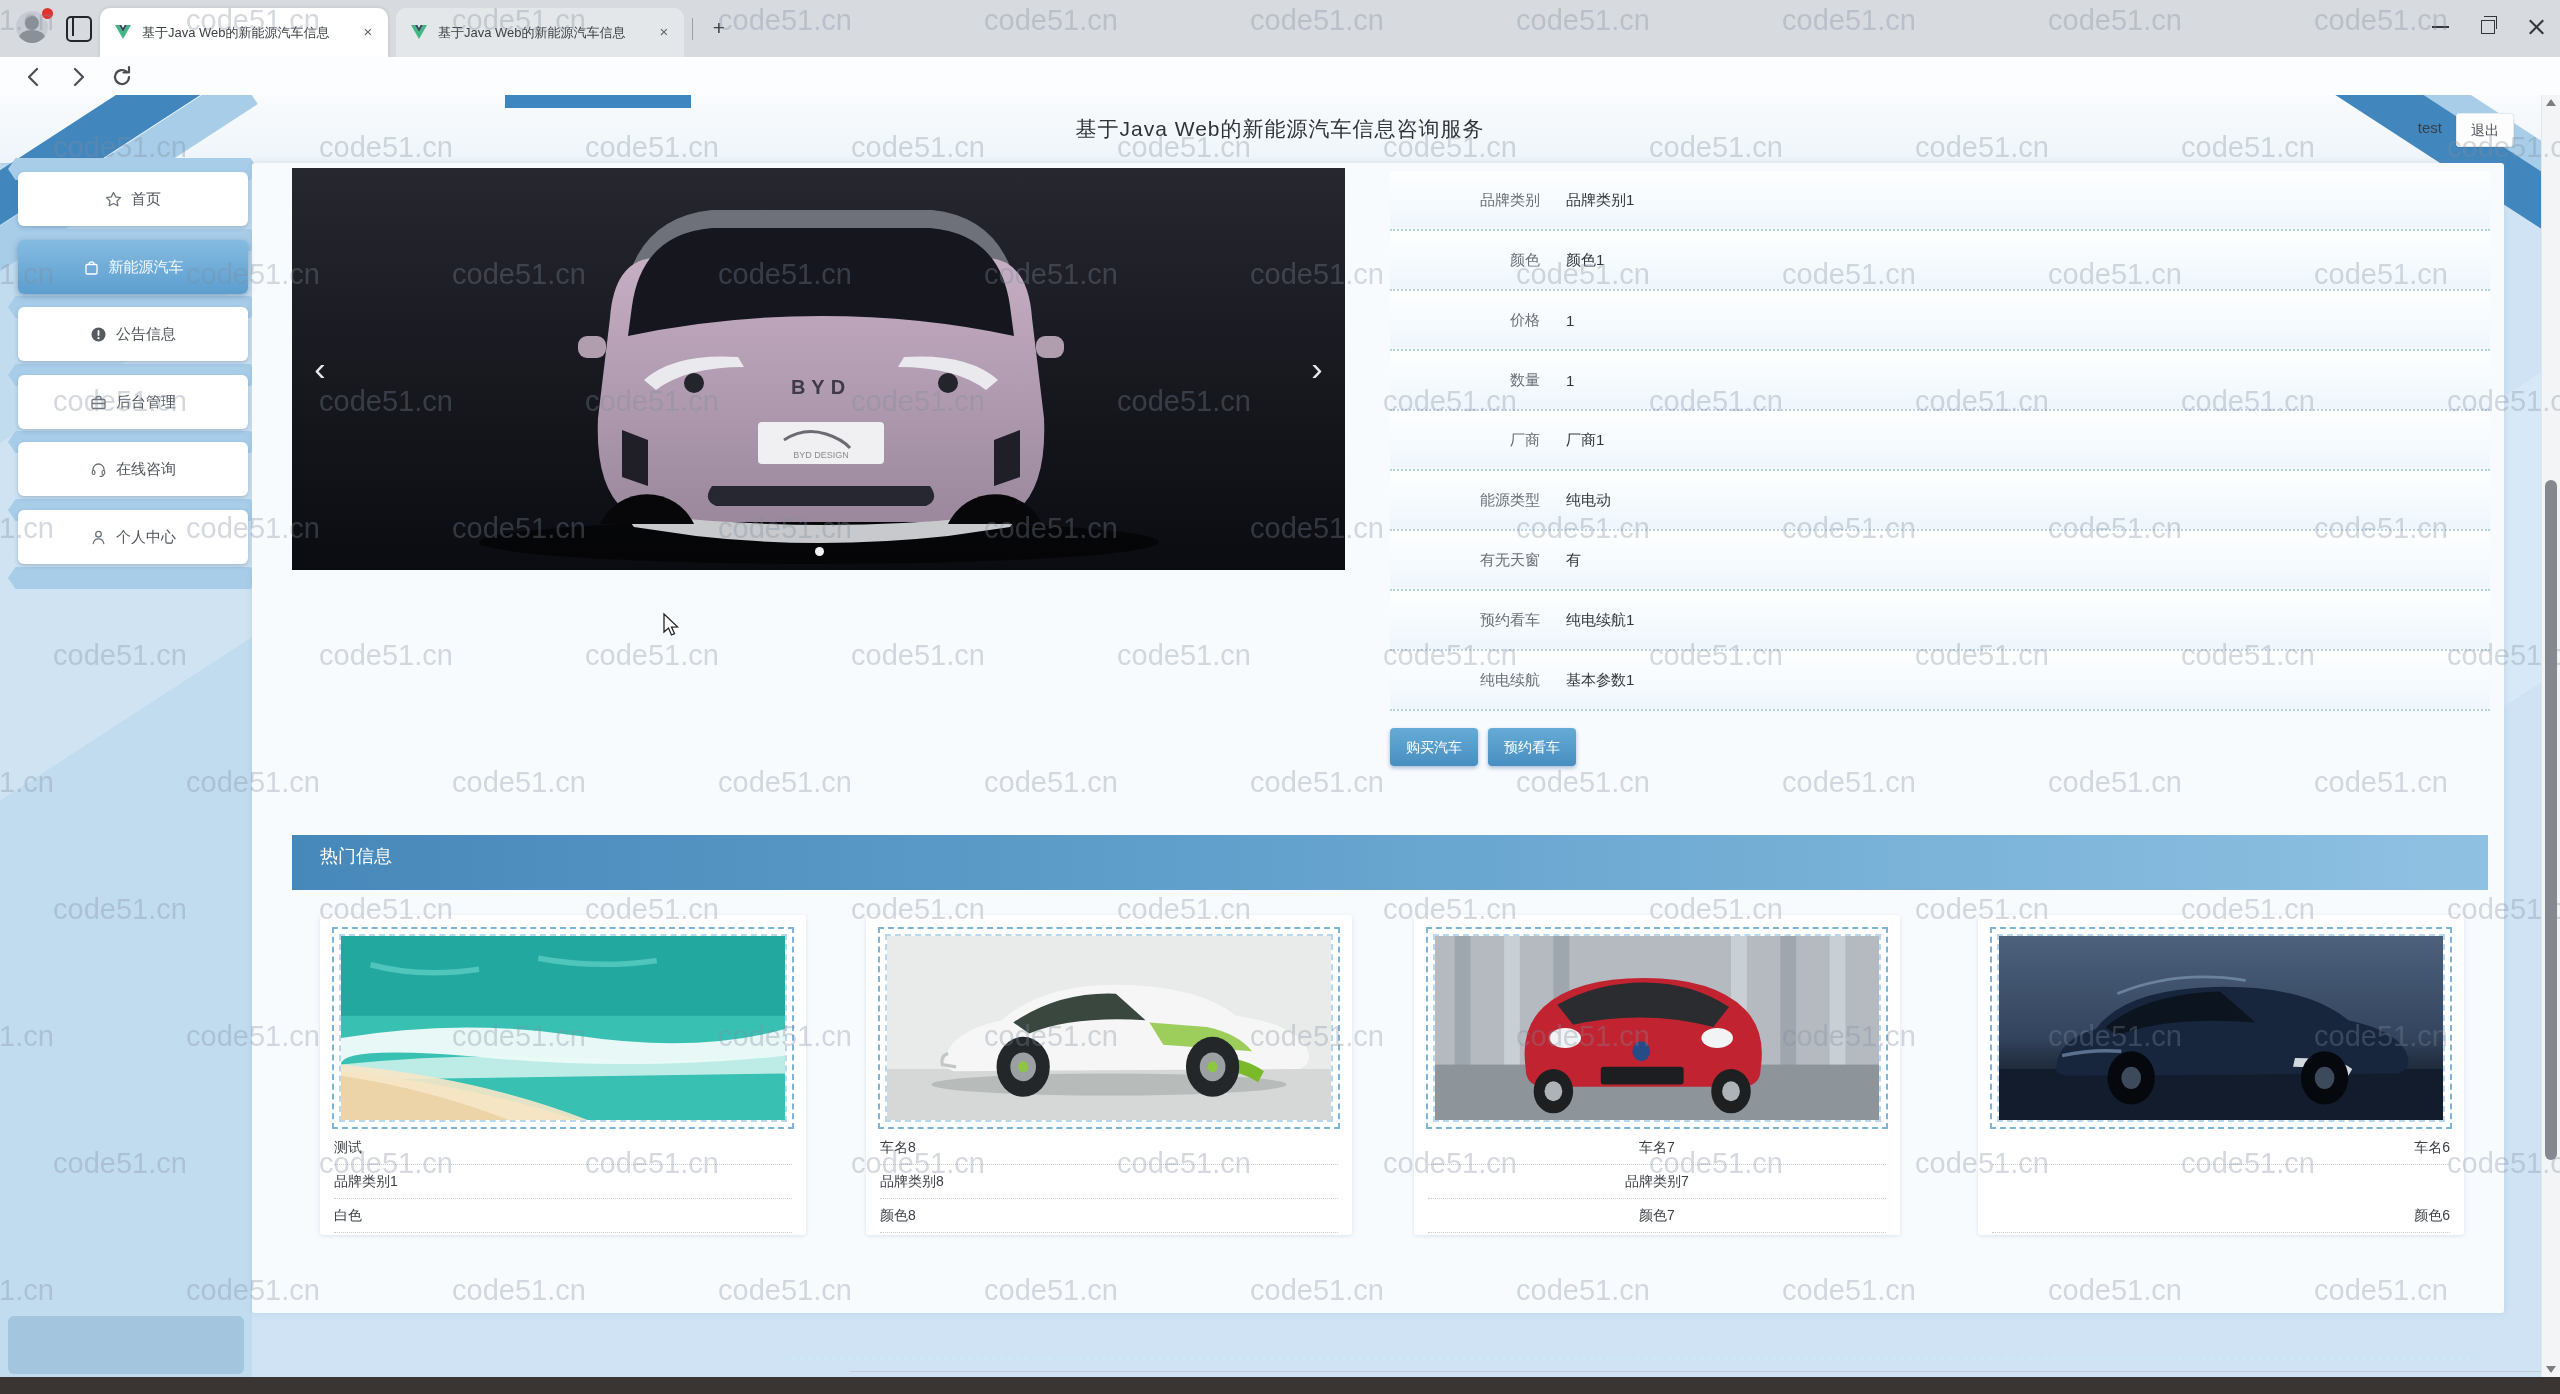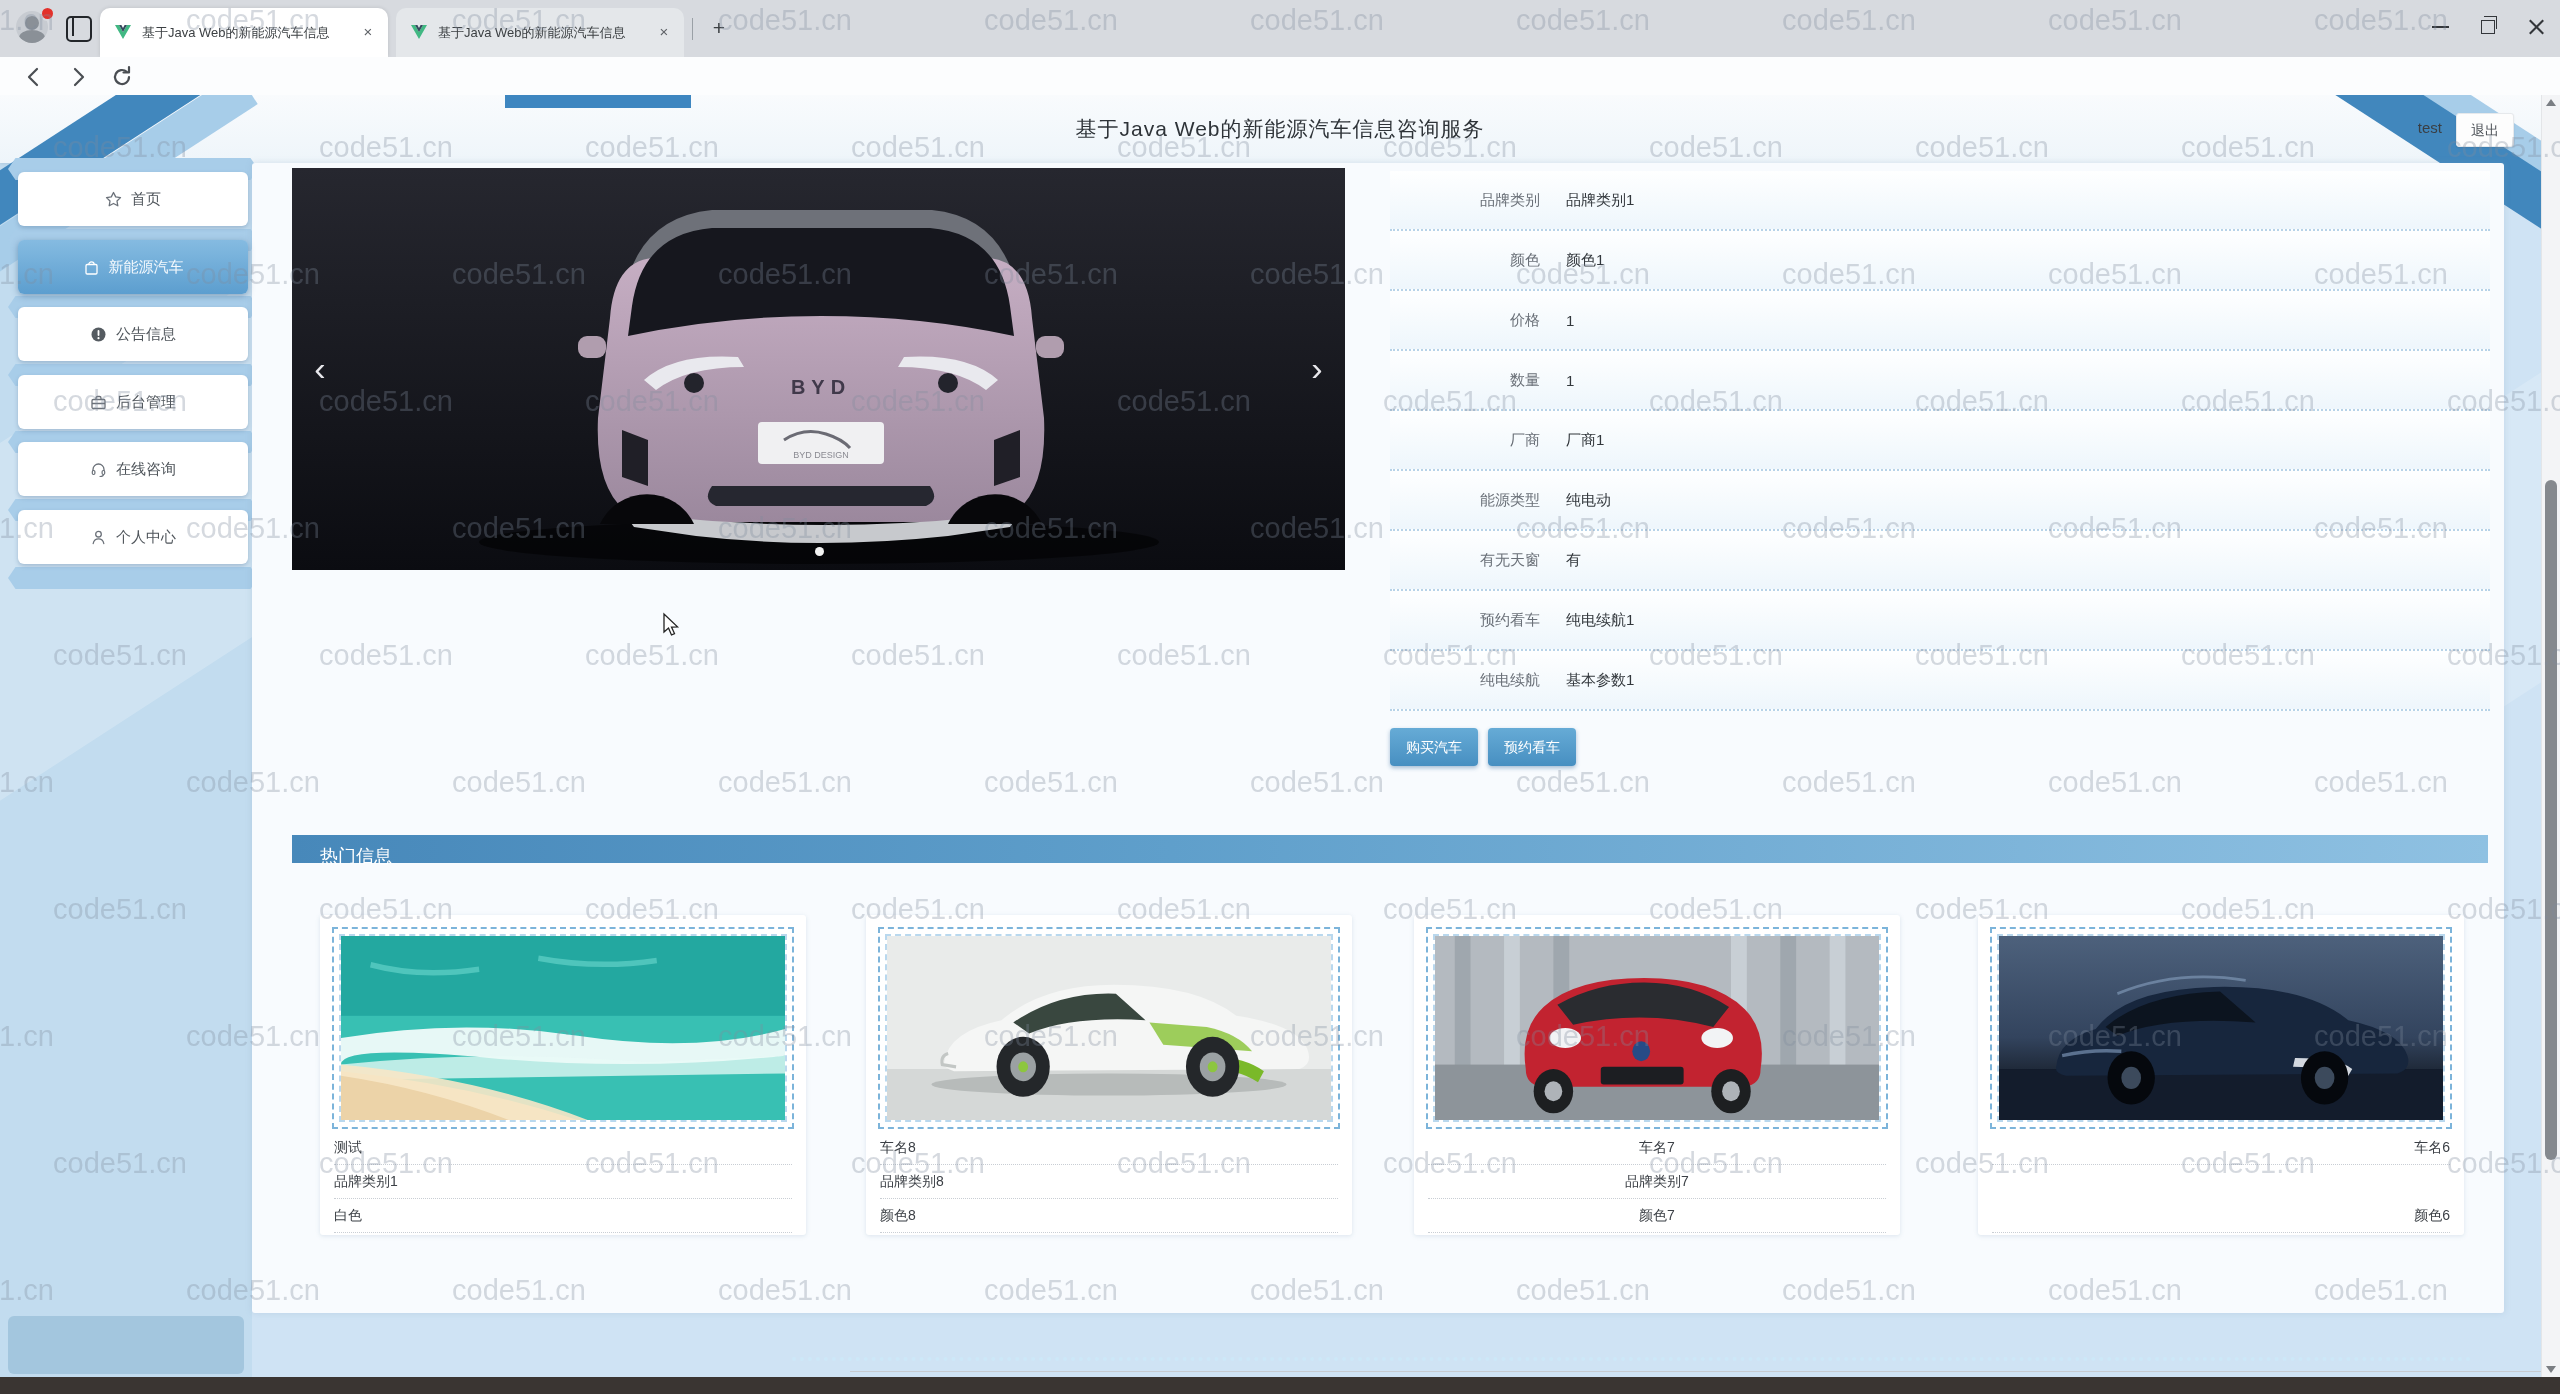--- a/index.html
+++ b/index.html
@@ -96,21 +96,21 @@
   .details{position:absolute;left:1138px;top:8px;width:1100px;}
   .drow{height:58px;border-bottom:2px dotted #b7d3e8;display:flex;align-items:center;
     background:linear-gradient(180deg,#feffff 0%,#eef6fc 100%);}
   .dlabel{width:150px;text-align:right;font-size:15px;color:#6a7078;flex:0 0 auto;}
   .dvalue{margin-left:26px;font-size:15px;color:#33383d;}
   .dbtns{position:absolute;left:1138px;top:565px;display:flex;gap:10px;}
   .bluebtn{width:88px;height:38px;border-radius:4px;background:linear-gradient(180deg,#66abd6 0%,#478fc1 100%);
     color:#ffffff;font-size:14px;text-align:center;line-height:38px;box-shadow:0 2px 4px rgba(60,110,160,.45);}
 
   
-  .hotbar{position:absolute;left:40px;top:672px;width:2196px;height:28px;
+  .hotbar{position:absolute;left:40px;top:672px;width:2196px;height:55px;
     background:linear-gradient(90deg,#4788ba 0%,#5f9fcb 40%,#8fc1e2 100%);}
   .hotbar span{margin-left:28px;font-size:18px;color:#ffffff;line-height:42px;display:inline-block;}
 
   
   .card{position:absolute;top:752px;width:486px;height:320px;background:#ffffff;border-radius:3px;
     box-shadow:0 1px 4px rgba(140,165,190,.25);padding:0;}
   .card .imgframe{position:absolute;left:12px;top:12px;right:12px;height:188px;border:2px dashed #7cb4da;padding:5px;}
   .card .imginner{width:100%;height:100%;border:2px dashed #b9d8ee;box-sizing:border-box;overflow:hidden;}
   .card .imginner svg{display:block;width:100%;height:100%;}
   .card .crow{position:absolute;left:14px;right:14px;height:33px;line-height:33px;font-size:14px;color:#3c4046;

